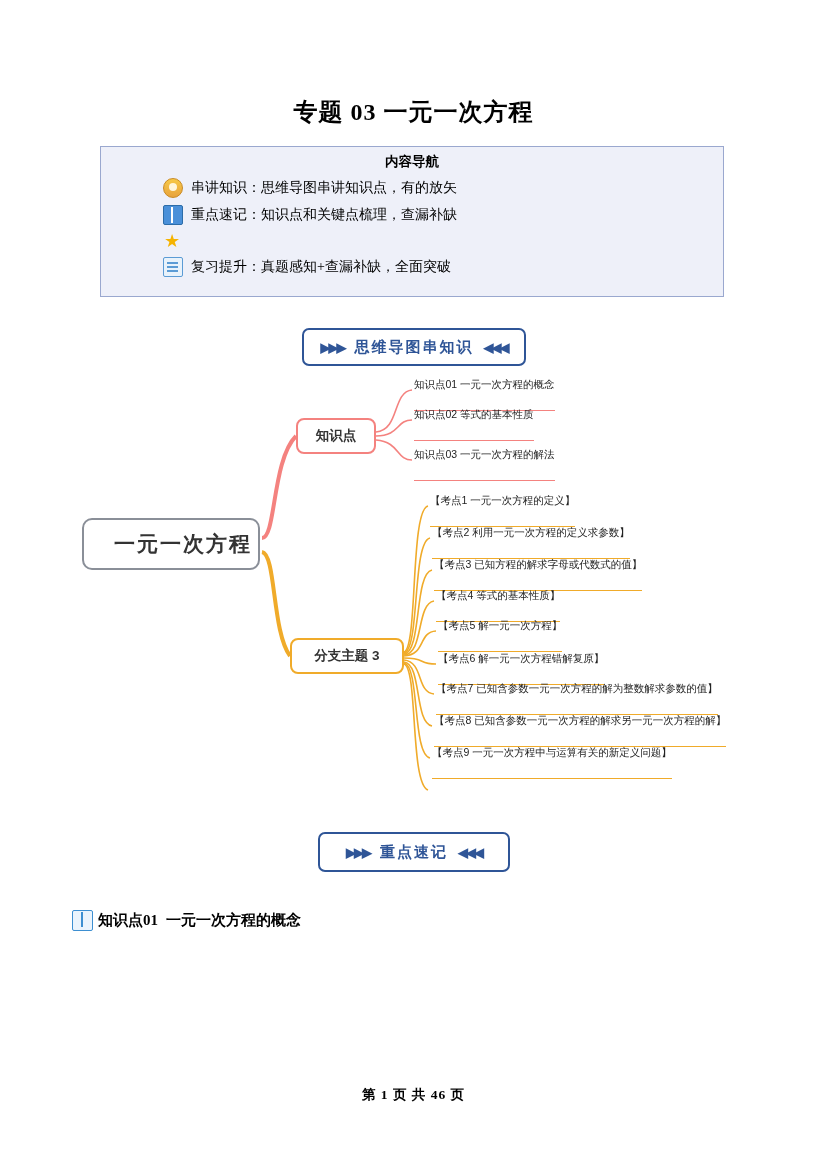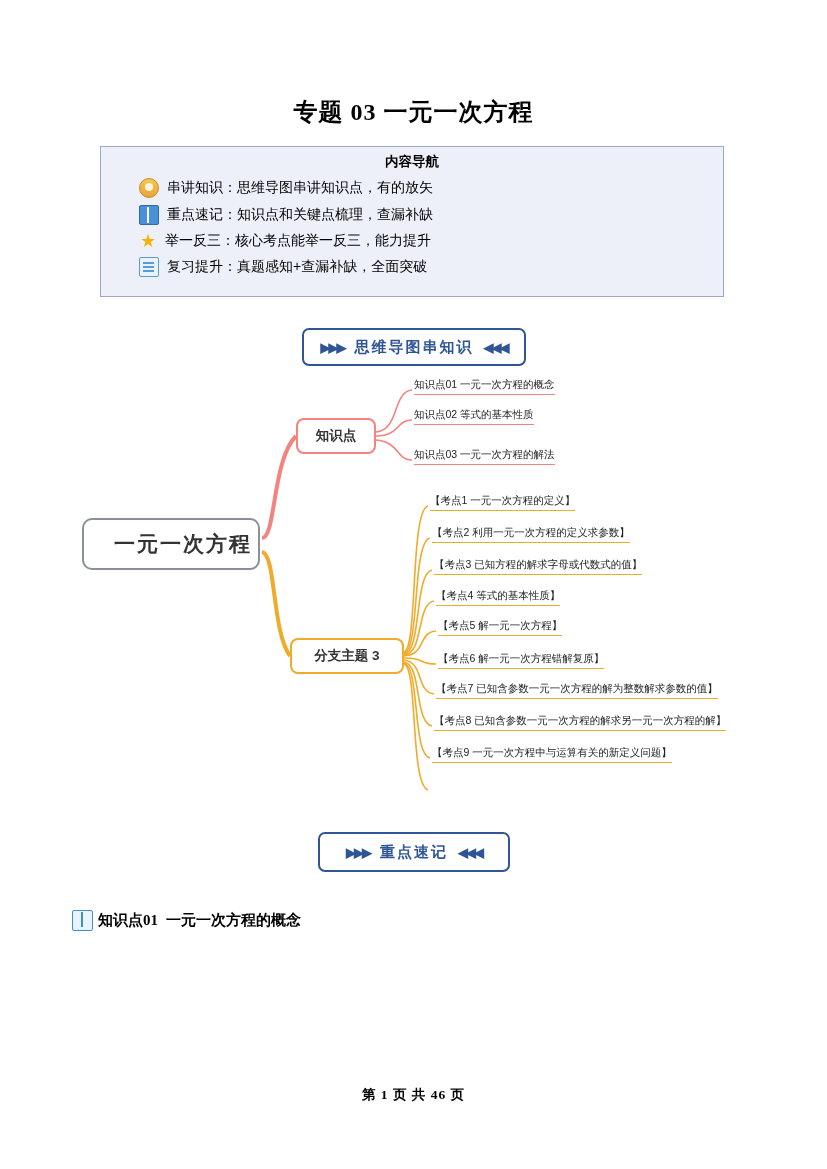--- a/index.html
+++ b/index.html
@@ -38,23 +38,23 @@
   .nav-title{
     text-align:center;
     font-weight:bold;
     font-size:13.5px;
     margin-bottom:6px;
     font-family:"Liberation Sans", sans-serif;
   }
   .nav-item{
     display:flex;
     align-items:center;
-    margin:7px 0 7px 38px;
+    margin:7px 0 7px 62px;
     font-size:14px;
-    font-family:Liberation Sans, sans-serif;
+    font-family:Liberation Serif, serif;
   }
   .nav-ico{
     width:18px;height:18px;
     margin-right:8px;
     flex:0 0 18px;
     display:inline-block;
     position:relative;
   }
   
   .ico-medal{background:linear-gradient(#f7c948,#e8a33d);border-radius:50%;border:1px solid #c98a23;}
@@ -117,21 +117,21 @@
     left:290px;top:268px;width:114px;height:36px;
     border:2px solid #f0ab2a;border-radius:8px;
     font-size:13.5px;font-weight:bold;color:#333;
   }
   .leaf{
     position:absolute;
     font-size:10.5px;
     color:#222;
     white-space:nowrap;
     font-family:"Liberation Sans", sans-serif;
-    padding-bottom:2px;
+    padding-bottom:18px;
   }
   .leaf-red{border-bottom:1.6px solid #f4827f;}
   .leaf-org{border-bottom:1.6px solid #f0ab2a;}
 
   
   .kp-head{
     position:absolute;
     left:72px;top:910px;
     display:flex;align-items:center;
     font-size:15px;font-weight:bold;
@@ -170,21 +170,20 @@
     <div class="nav-item">
       <span class="nav-ico ico-medal"></span>
       <span>串讲知识：思维导图串讲知识点，有的放矢</span>
     </div>
     <div class="nav-item">
       <span class="nav-ico ico-book"></span>
       <span>重点速记：知识点和关键点梳理，查漏补缺</span>
     </div>
     <div class="nav-item">
       <span class="nav-ico ico-star">★</span>
-      <span>举一反三：核心考点能举一反三，能力提升</span>
     </div>
     <div class="nav-item">
       <span class="nav-ico ico-note"></span>
       <span>复习提升：真题感知+查漏补缺，全面突破</span>
     </div>
   </div>
 
   <div class="pill" id="pill-mindmap">
     <span class="arr">▶▶▶</span>
     <span>思维导图串知识</span>

